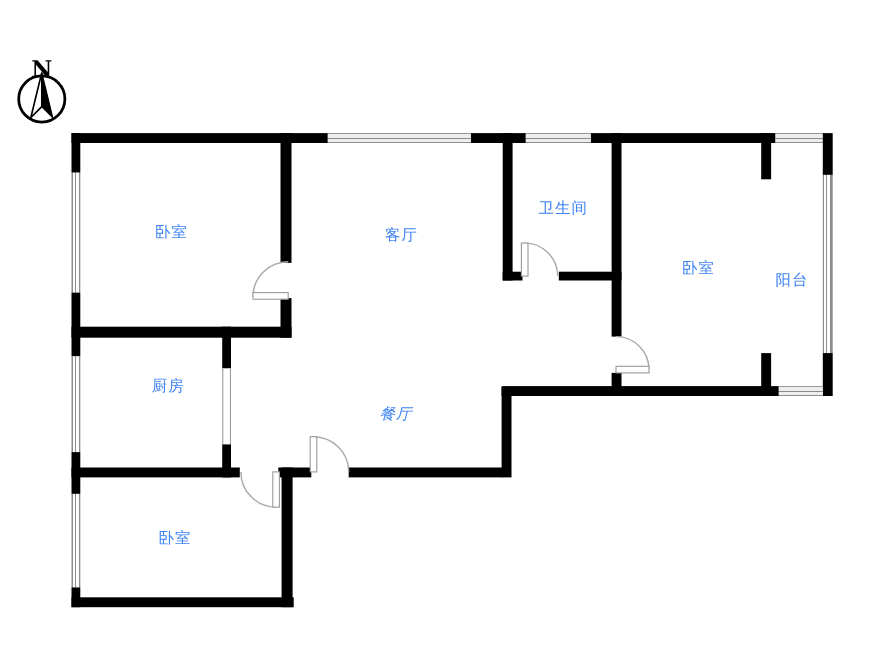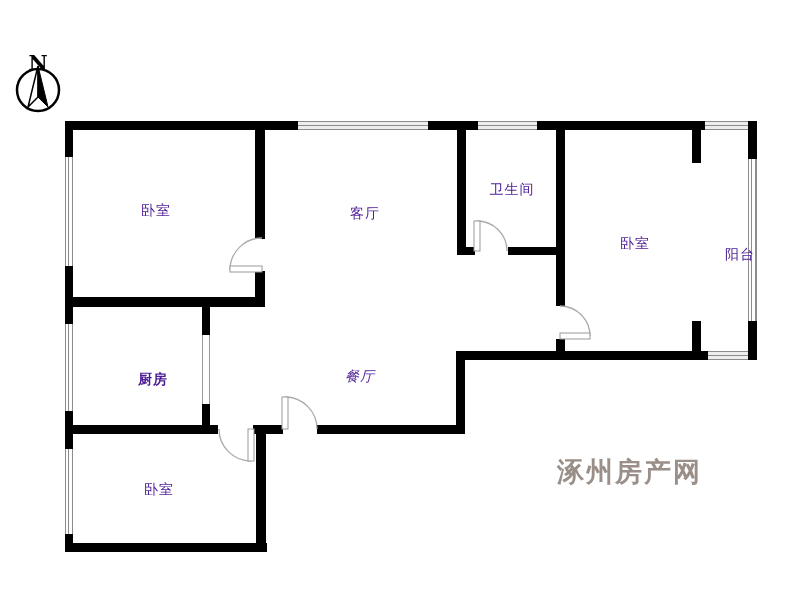--- a/index.html
+++ b/index.html
@@ -6,21 +6,21 @@
   #canvas{
     position:relative;width:800px;height:600px;background:#ffffff;overflow:hidden;
     font-family:"Liberation Sans","DejaVu Sans",sans-serif;
   }
   .wall{position:absolute;background:#000;}
   .win-h{position:absolute;box-sizing:border-box;background:repeating-linear-gradient(180deg,#8c8c8c 0 1px,#ededed 1px 4px,#8c8c8c 4px 5px,#ededed 5px 8px,#8c8c8c 8px 9px);}
   .win-v{position:absolute;box-sizing:border-box;background:repeating-linear-gradient(90deg,#8c8c8c 0 1px,#fdfdfd 1px 3px,#8c8c8c 3px 4px,#fdfdfd 4px 7px,#8c8c8c 7px 8px);}
   .slide{position:absolute;box-sizing:border-box;background:#fff;border-left:1px solid #9a9a9a;border-right:1px solid #9a9a9a;}
   .room-label{
     position:absolute;transform:translate(-50%,-50%);
-    font-size:14px;color:#4c1d95;letter-spacing:1px;white-space:nowrap;
+    font-size:14px;color:#3b82f6;letter-spacing:1px;white-space:nowrap;
   }
   #doors{position:absolute;left:0;top:0;width:800px;height:600px;}
   .wm-line1{
     position:absolute;left:557px;top:454px;
     font-size:27px;font-weight:bold;letter-spacing:2px;color:#9a8f88;white-space:nowrap;
     text-shadow:-2px -2px 0 #fff,2px -2px 0 #fff,-2px 2px 0 #fff,2px 2px 0 #fff,0 -2px 0 #fff,0 2px 0 #fff,-2px 0 0 #fff,2px 0 0 #fff;
   }
   .wm-line2{
     position:absolute;left:522px;top:481px;
     font-size:18px;font-weight:bold;color:#9a8f88;white-space:nowrap;
@@ -120,20 +120,19 @@
       <rect x="282" y="397" width="6" height="32" fill="#fff" stroke="#999" stroke-width="1"></rect>
     </g>
   </svg>
 
   <span class="compass-n">N</span>
 
   <span class="room-label" style="left:156px;top:211px;">卧室</span>
   <span class="room-label" style="left:365px;top:214px;">客厅</span>
   <span class="room-label" style="left:512px;top:190px;">卫生间</span>
   <span class="room-label" style="left:635px;top:244px;">卧室</span>
-  <span class="room-label" style="left:740px;top:255px;">阳台</span>
-  <span class="room-label" style="left:153px;top:380px;font-weight:bold;">厨房</span>
+  <span class="room-label" style="left:720px;top:255px;">阳台</span>
+  <span class="room-label" style="left:153px;top:351px;">厨房</span>
   <span class="room-label" style="left:360px;top:377px;font-style:italic;">餐厅</span>
   <span class="room-label" style="left:159px;top:490px;">卧室</span>
 
-  <div class="wm-line1">涿州房产网</div>
 
 </div>
 
 </body></html>

